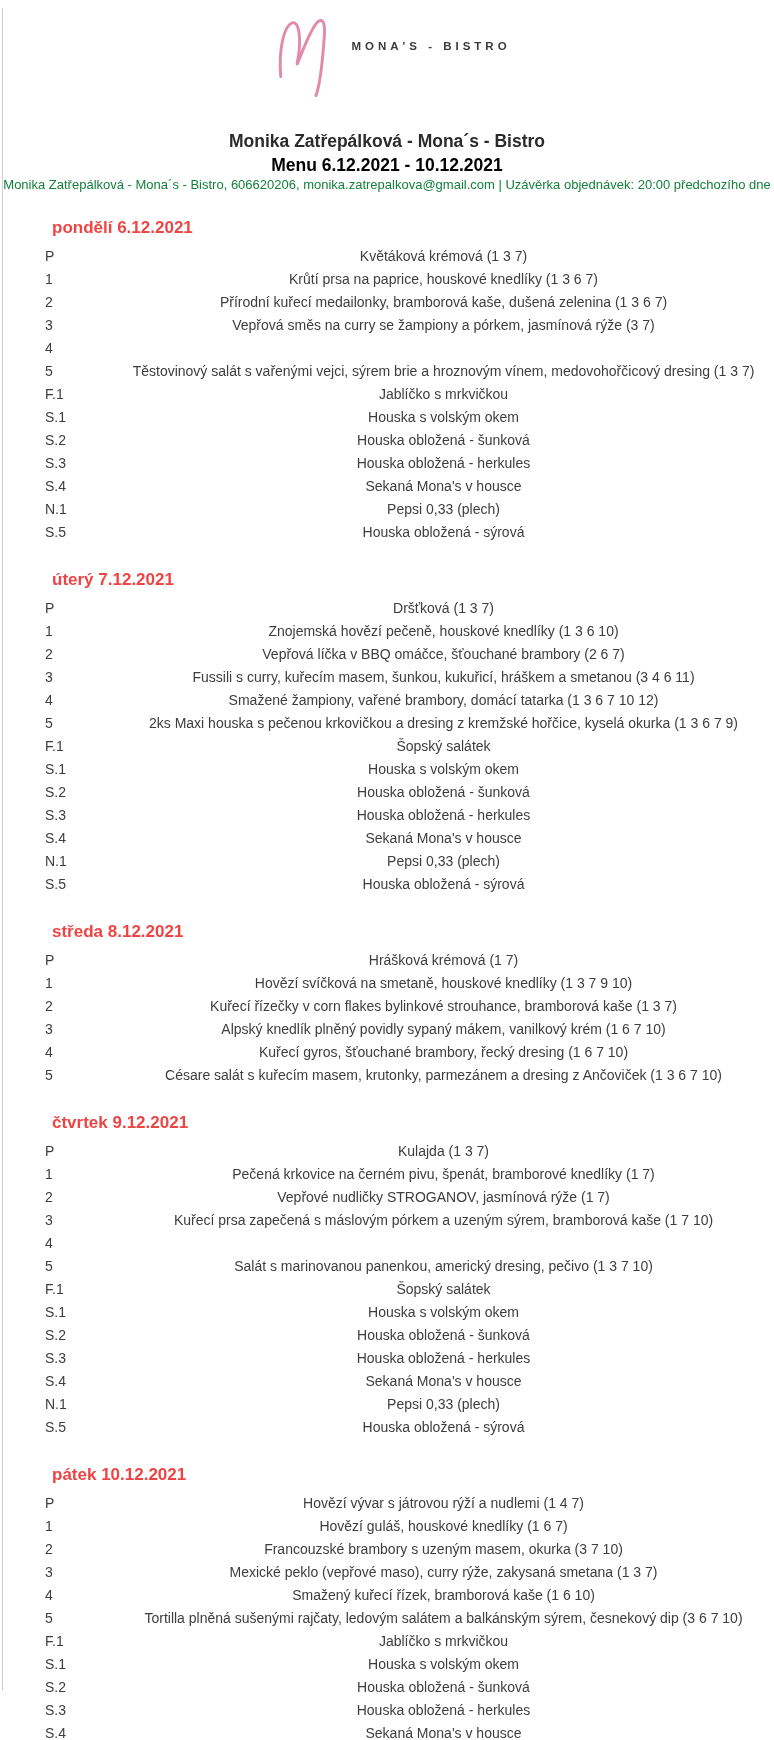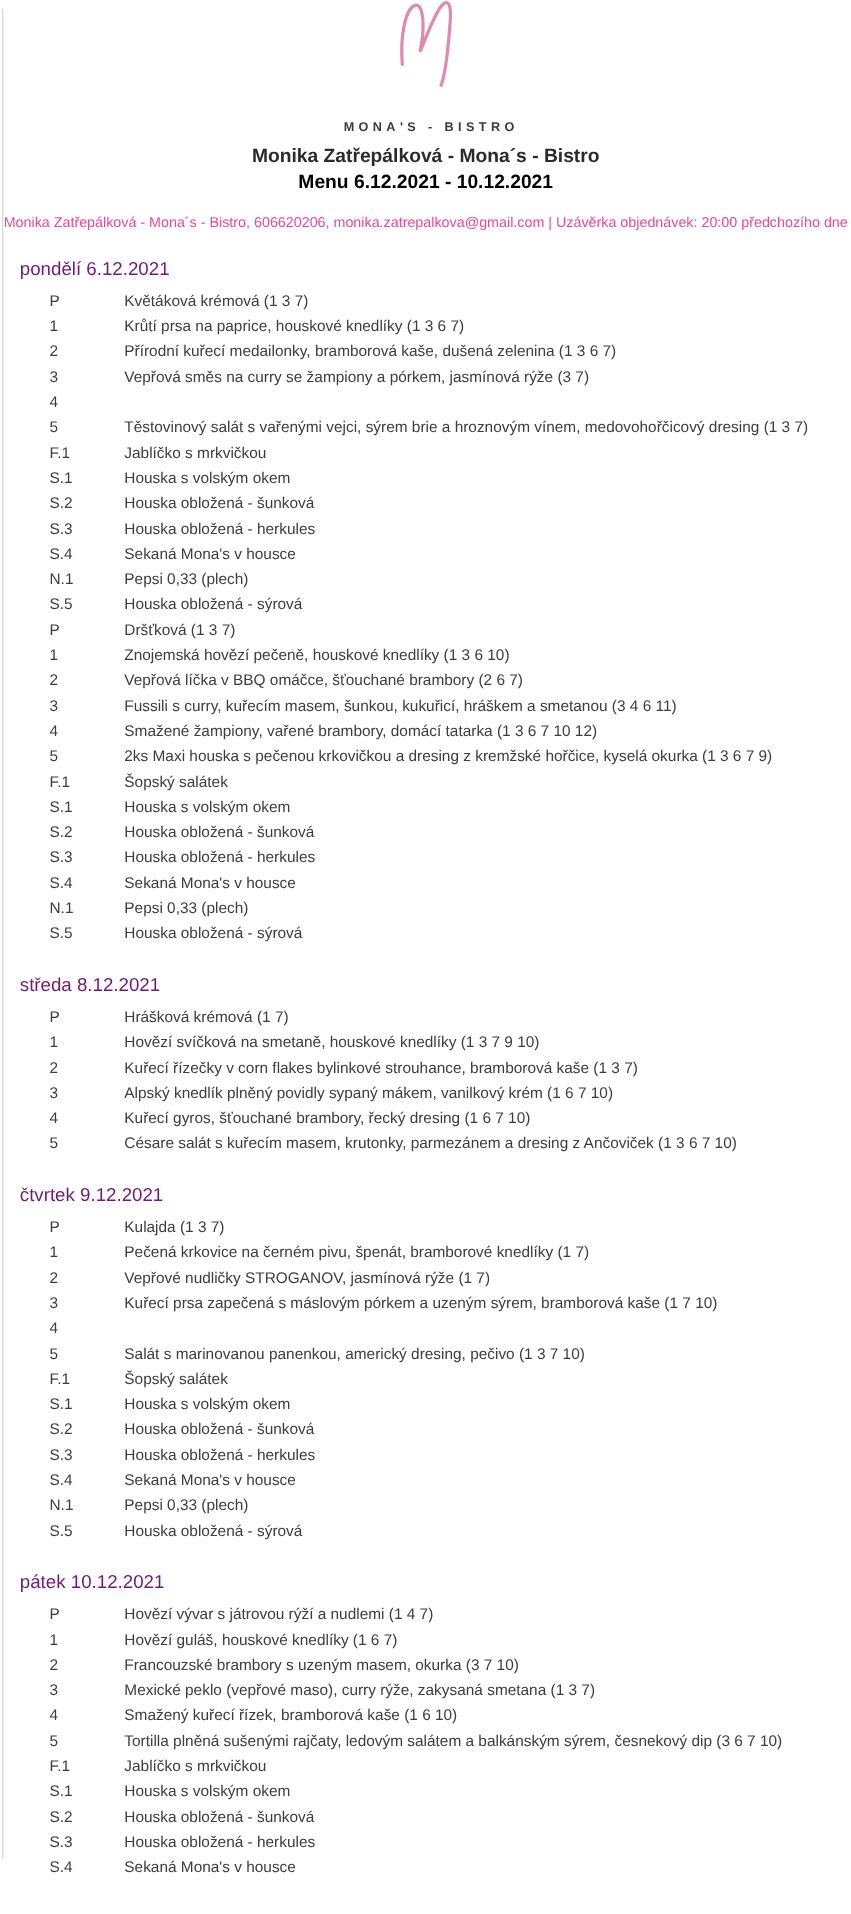--- a/index.html
+++ b/index.html
@@ -17,25 +17,23 @@
     left: 2px; top: 8px;
     width: 1px; height: 1682px;
     background: #cfcfcf;
   }
   .page { padding-top: 10px; }
 
   
   header { text-align: center; }
   .logo {
     display: flex;
-    align-items: center;
     justify-content: center;
     height: 92px;
     margin-top: 2px;
-    flex-direction: column;
   }
   .logo svg { display: block; }
   .wordmark {
     font-size: 11.5px;
     font-weight: 600;
     letter-spacing: 4px;
     color: #3b3b3b;
     margin-left: 10px;
     margin-top: 28px;
     white-space: nowrap;
@@ -47,46 +45,45 @@
     color: #2b2b2b;
     line-height: 1.35;
   }
   .subtitle {
     font-size: 17.5px;
     font-weight: 700;
     color: #000000;
     line-height: 1.35;
   }
   .contact {
-    margin-top: 17px;
     font-size: 13px;
-    color: #ec4899;
+    color: #15803d;
     white-space: nowrap;
   }
 
   
   main { display: block; }
   .day-heading {
     margin-top: 26px;
     margin-bottom: 7px;
-    padding-left: 18px;
+    padding-left: 52px;
     font-size: 17px;
-    font-weight: 400;
-    color: #701a75;
+    font-weight: 700;
+    color: #ef4444;
   }
   .row {
     display: flex;
     padding-left: 45px;
     line-height: 23px;
     font-size: 14px;
     color: #3d3d3d;
     white-space: nowrap;
   }
   .code { width: 68px; flex: 0 0 68px; }
-  .txt  { flex: 1 1 auto; }
+  .txt  { flex: 1 1 auto; text-align: center; }
 </style>
 </head>
 <body>
 
 <div class="left-rule"></div>
 
 <div class="page">
 
   <header>
     <div class="logo">
@@ -152,20 +149,21 @@
         <div class="row">
           <span class="code">N.1</span>
           <span class="txt">Pepsi 0,33 (plech)</span>
         </div>
         <div class="row">
           <span class="code">S.5</span>
           <span class="txt">Houska obložená - sýrová</span>
         </div>
       </section>
       <section class="day">
+        <h3 class="day-heading">úterý 7.12.2021</h3>
         <div class="row">
           <span class="code">P</span>
           <span class="txt">Dršťková (1 3 7)</span>
         </div>
         <div class="row">
           <span class="code">1</span>
           <span class="txt">Znojemská hovězí pečeně, houskové knedlíky (1 3 6 10)</span>
         </div>
         <div class="row">
           <span class="code">2</span>

